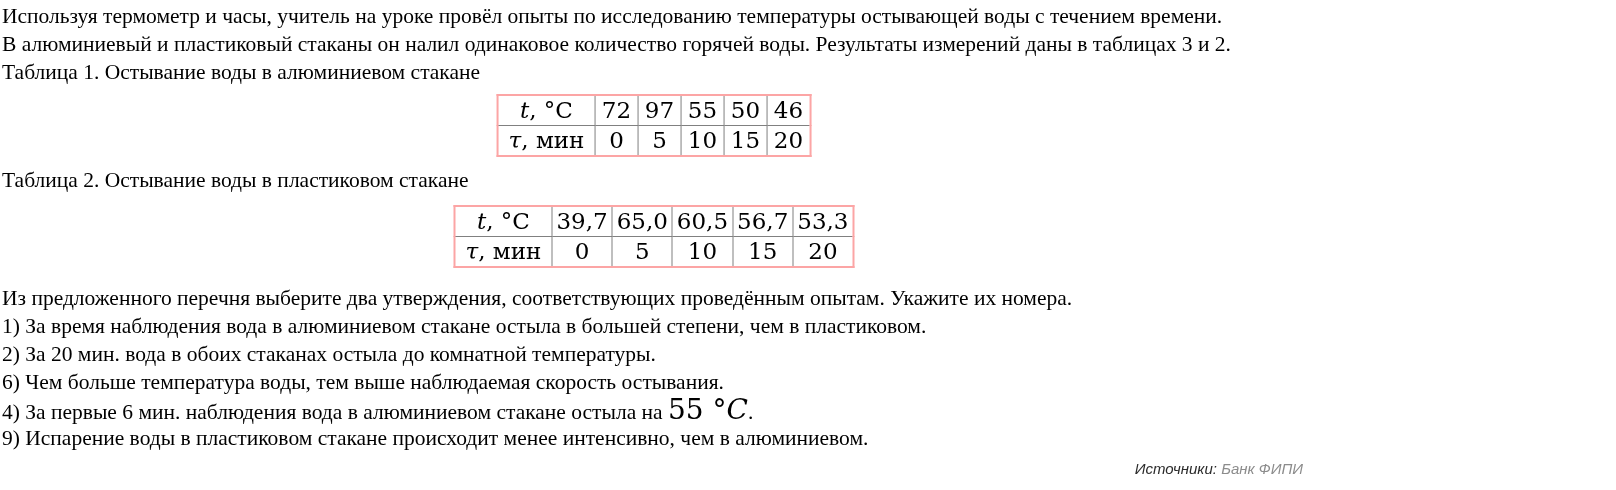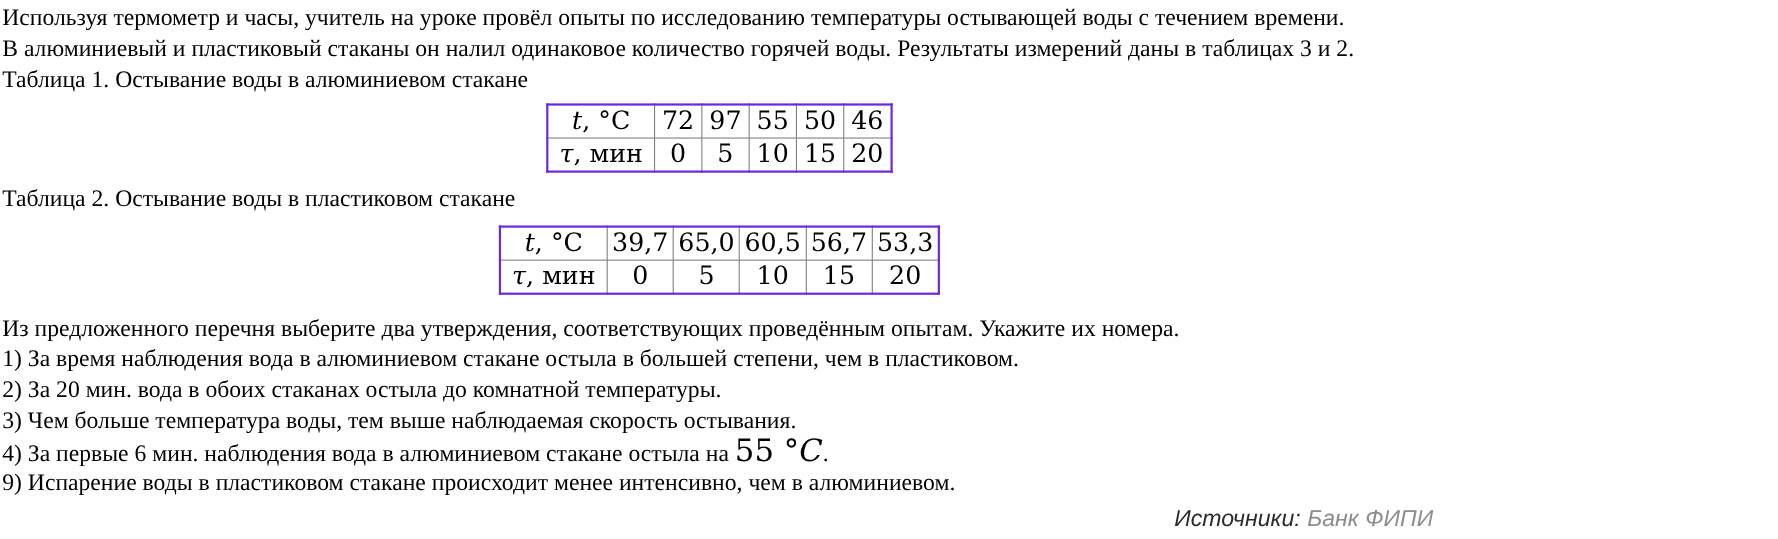--- a/index.html
+++ b/index.html
@@ -22,21 +22,21 @@
     font-size: 21.5px;
     line-height: 28px;
     white-space: nowrap;
   }
   
   table.meas {
     position: absolute;
     left: 50%;
     transform: translateX(-50%);
     border-collapse: collapse;
-    border: 2px solid #6d28d9;
+    border: 2px solid #fca5a5;
     background: #ffffff;
     font-family: "DejaVu Serif", serif;
     font-size: 23px;
   }
   table.meas td {
     border: 1.5px solid #808080;
     text-align: center;
     vertical-align: middle;
     height: 29px;
     padding: 0 4px;
@@ -62,21 +62,21 @@
     font-size: 28px;
   }
   .math-inline .mvar { font-style: italic; }
   
   .source {
     position: absolute;
     top: 460px;
     right: 5px;
     font-family: "Liberation Sans", sans-serif;
     font-style: italic;
-    font-size: 21px;
+    font-size: 15px;
     white-space: nowrap;
   }
   .source .src-label { color: #2b2b2b; }
   .source .src-link {
     color: #8c8c8c;
     text-decoration: none;
     cursor: pointer;
   }
 </style>
 </head>
@@ -130,21 +130,21 @@
         <td class="val">15</td>
         <td class="val">20</td>
       </tr>
     </tbody>
   </table>
 
   <div class="textline" style="top:284px">Из предложенного перечня выберите два утверждения, соответствующих проведённым опытам. Укажите их номера.</div>
 
   <div class="textline" style="top:312px">1) За время наблюдения вода в алюминиевом стакане остыла в большей степени, чем в пластиковом.</div>
   <div class="textline" style="top:340px">2) За 20 мин. вода в обоих стаканах остыла до комнатной температуры.</div>
-  <div class="textline" style="top:368px">3) Чем больше температура воды, тем выше наблюдаемая скорость остывания.</div>
+  <div class="textline" style="top:368px">6) Чем больше температура воды, тем выше наблюдаемая скорость остывания.</div>
   <div class="textline" style="top:396px"><span>4) За первые 6 мин. наблюдения вода в алюминиевом стакане остыла на </span><span class="math-inline"><span>55 °</span><span class="mvar">C</span></span><span>.</span></div>
   <div class="textline" style="top:424px">9) Испарение воды в пластиковом стакане происходит менее интенсивно, чем в алюминиевом.</div>
 
   <div class="source">
     <span class="src-label">Источники:</span>
     <span class="src-link">Банк ФИПИ</span>
   </div>
 
 </div>
 

